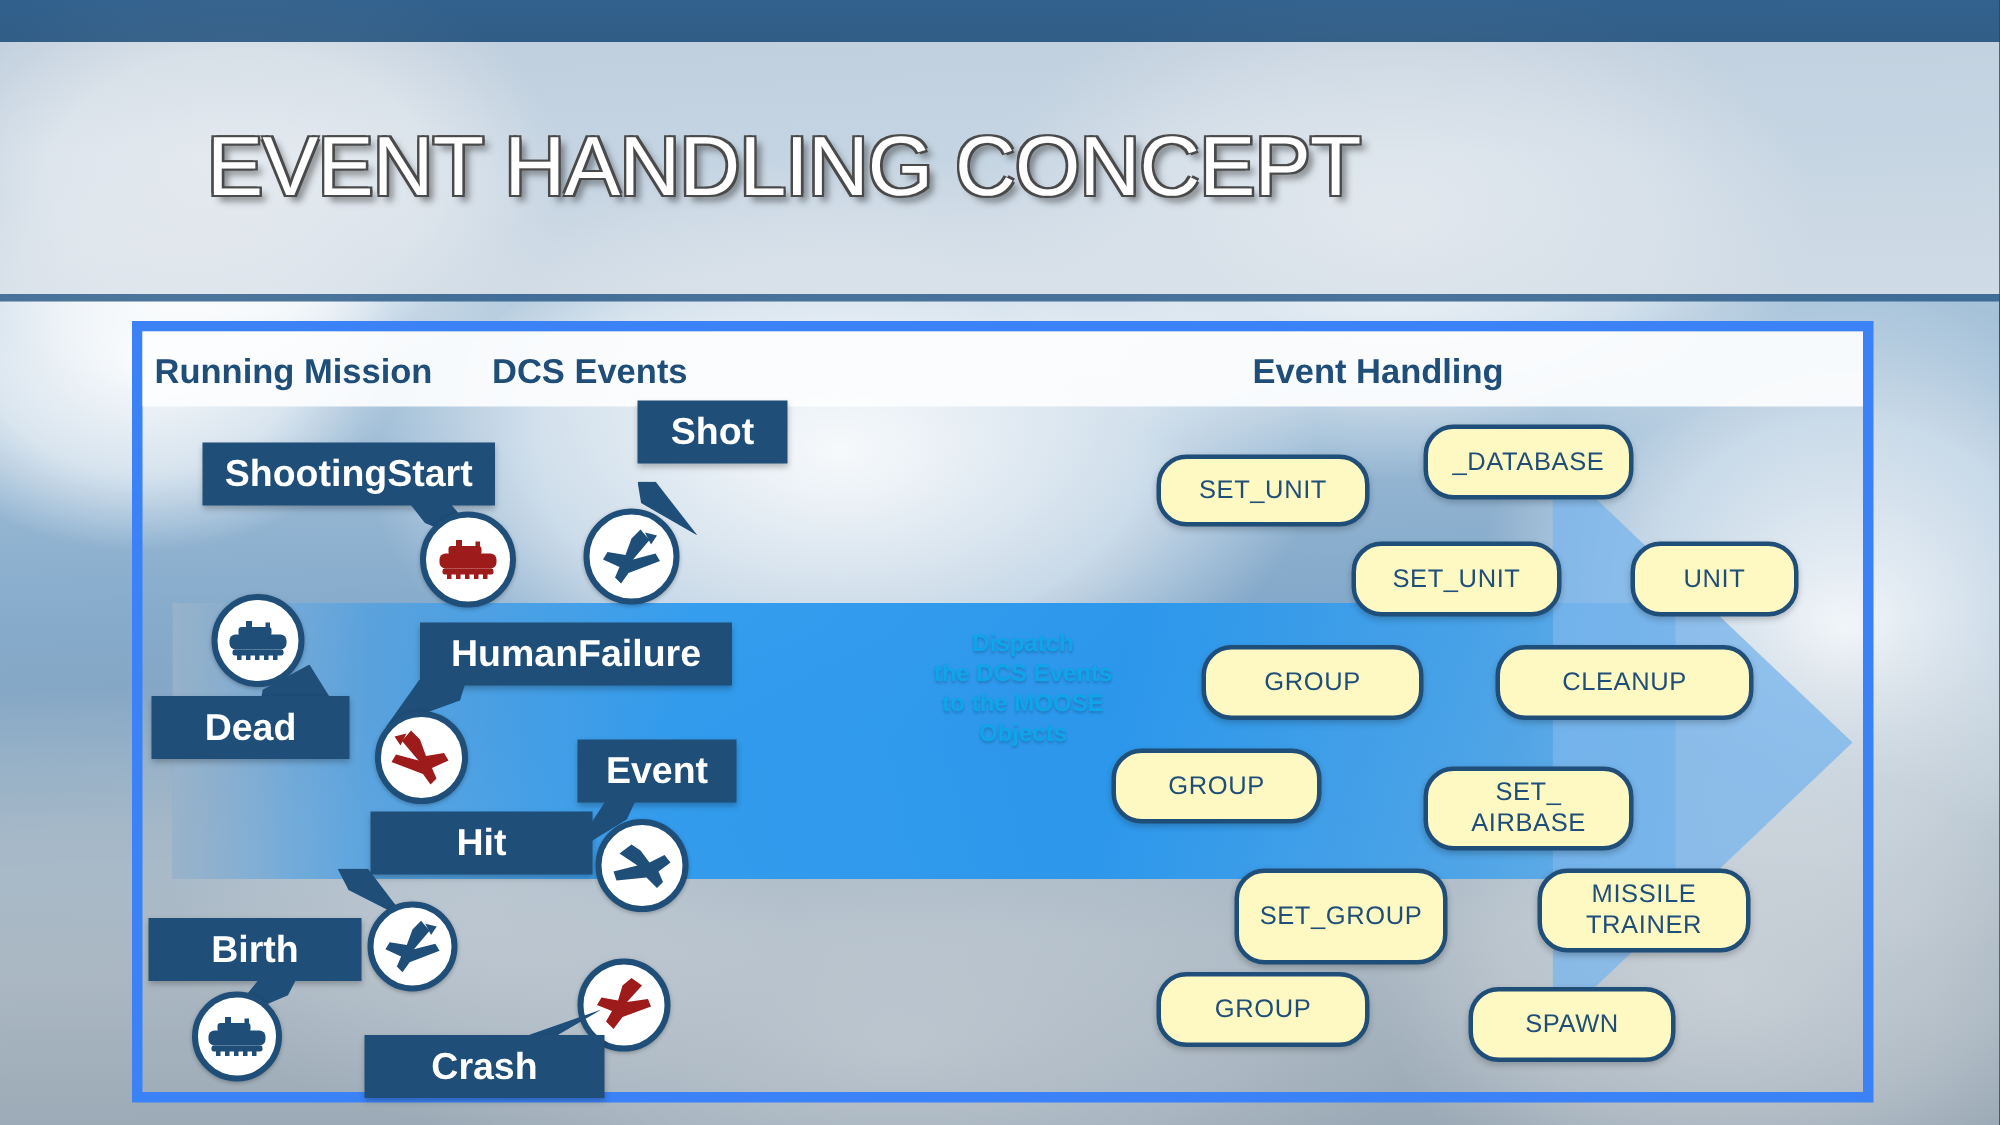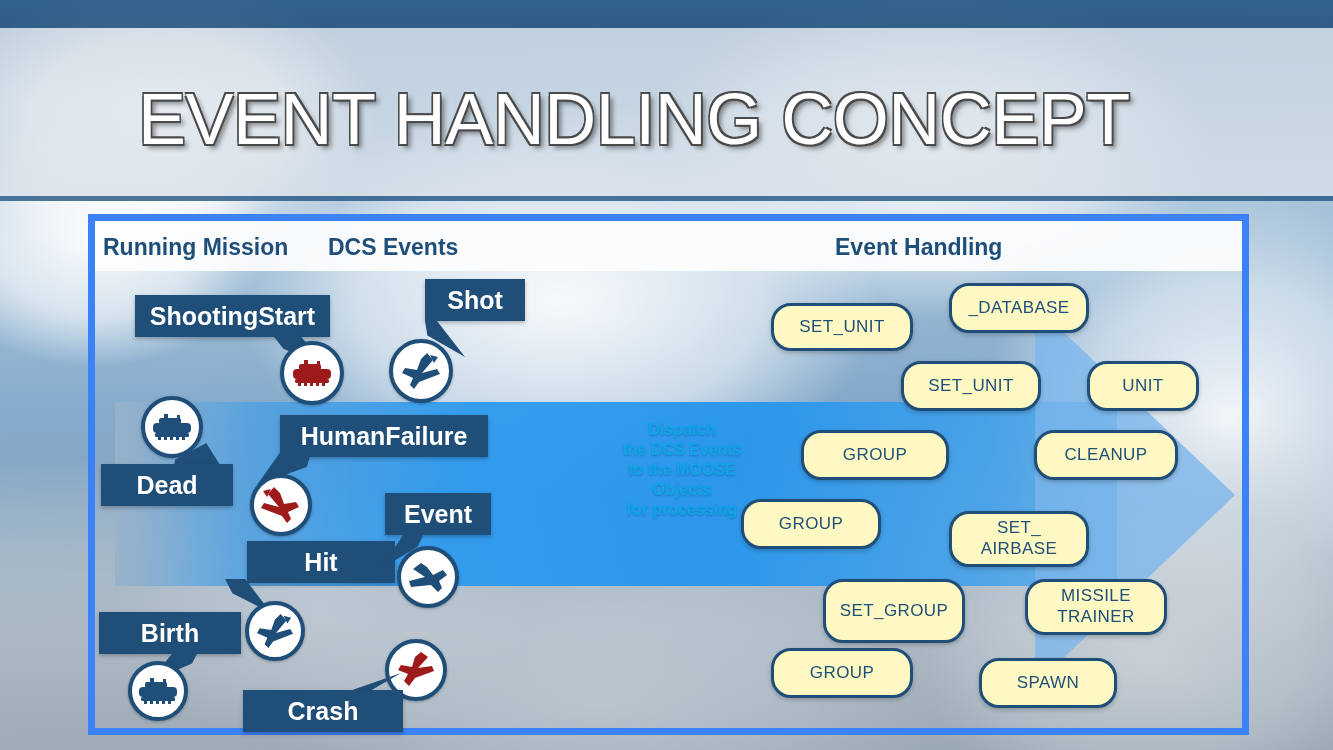--- a/index.html
+++ b/index.html
@@ -47,21 +47,21 @@
   .header-band {
     position: absolute; left: 0; top: 28px; width: 1333px; height: 168px;
     background: linear-gradient(180deg, rgba(214,222,230,.80) 0%, rgba(221,228,235,.72) 45%, rgba(216,224,232,.80) 100%);
   }
   .header-band-bottom {
     position: absolute; left: 0; top: 196px; width: 1333px; height: 5px;
     background: rgba(45,93,138,.85);
   }
   .title {
     position: absolute; left: 138px; top: 78px;
-    font-size: 72px;
+    font-size: 56px;
     letter-spacing: -0.5px;
     font-weight: 400;
     color: #ffffff;
     white-space: nowrap;
     text-shadow:
       -1.6px -1.6px 0 #4a4a4a,
        1.6px -1.6px 0 #4a4a4a,
       -1.6px  1.6px 0 #4a4a4a,
        1.6px  1.6px 0 #4a4a4a,
        4px 4px 5px rgba(40,40,40,.55);
@@ -195,21 +195,20 @@
     <div class="band"></div>
     <div class="band-fade"></div>
     <div class="arrow-head-2"></div>
     <div class="arrow-head"></div>
 
     <div class="dispatch">
       <div>Dispatch</div>
       <div>the DCS Events</div>
       <div>to the MOOSE</div>
       <div>Objects</div>
-      <div>for processing</div>
     </div>
 
     <div class="bubble" style="left:40px; top:74px; width:195px; height:42px;">
       <span>ShootingStart</span>
     </div>
     <div class="tail" style="left:176px; top:112px; width:56px; height:34px; clip-path:polygon(0 0, 48% 0, 100% 100%, 22% 46%);"></div>
     <div class="circle" style="left:185px; top:120px; width:64px; height:64px;">
       <span>
         <svg width="42" height="28" viewBox="0 0 42 28">
           <g fill="#9e1b1b">
@@ -221,21 +220,21 @@
             <rect x="7" y="23" width="3" height="4"></rect>
               <rect x="13" y="23" width="3" height="4"></rect>
             <rect x="19" y="23" width="3" height="4"></rect>
               <rect x="25" y="23" width="3" height="4"></rect>
             <rect x="31" y="23" width="3" height="4"></rect>
           </g>
         </svg>
       </span>
     </div>
 
-    <div class="bubble" style="left:330px; top:58px; width:100px; height:42px;">
+    <div class="bubble" style="left:330px; top:46px; width:100px; height:42px;">
       <span>Shot</span>
     </div>
     <div class="tail" style="left:330px; top:100px; width:40px; height:36px; clip-path:polygon(0 0, 30% 0, 100% 100%, 6% 40%);"></div>
     <div class="circle" style="left:294px; top:118px; width:64px; height:64px;">
       <span>
         <svg width="42" height="40" viewBox="0 0 42 40">
           <g fill="#1f4e79">
             <path d="M27 2 L33 9 L22 22 L37 18 L40 23 L19 31 L14 38 L10 34 L13 27 L2 22 L5 17 L17 19 L21 8 Z"></path>
             <path d="M30 4 L38 6 L34 12 Z"></path>
           </g>
@@ -360,21 +359,21 @@
     </div>
 
     <div class="cbox" style="left:992px; top:140px; width:112px; height:50px;">
       <span>UNIT</span>
     </div>
 
     <div class="cbox" style="left:706px; top:209px; width:148px; height:50px;">
       <span>GROUP</span>
     </div>
 
-    <div class="cbox" style="left:902px; top:209px; width:144px; height:50px;margin-left:37px;">
+    <div class="cbox" style="left:902px; top:209px; width:172px; height:50px;">
       <span>CLEANUP</span>
     </div>
 
     <div class="cbox" style="left:646px; top:278px; width:140px; height:50px;">
       <span>GROUP</span>
     </div>
 
     <div class="cbox" style="left:854px; top:290px; width:140px; height:56px;">
       <span>SET_
 AIRBASE</span>

